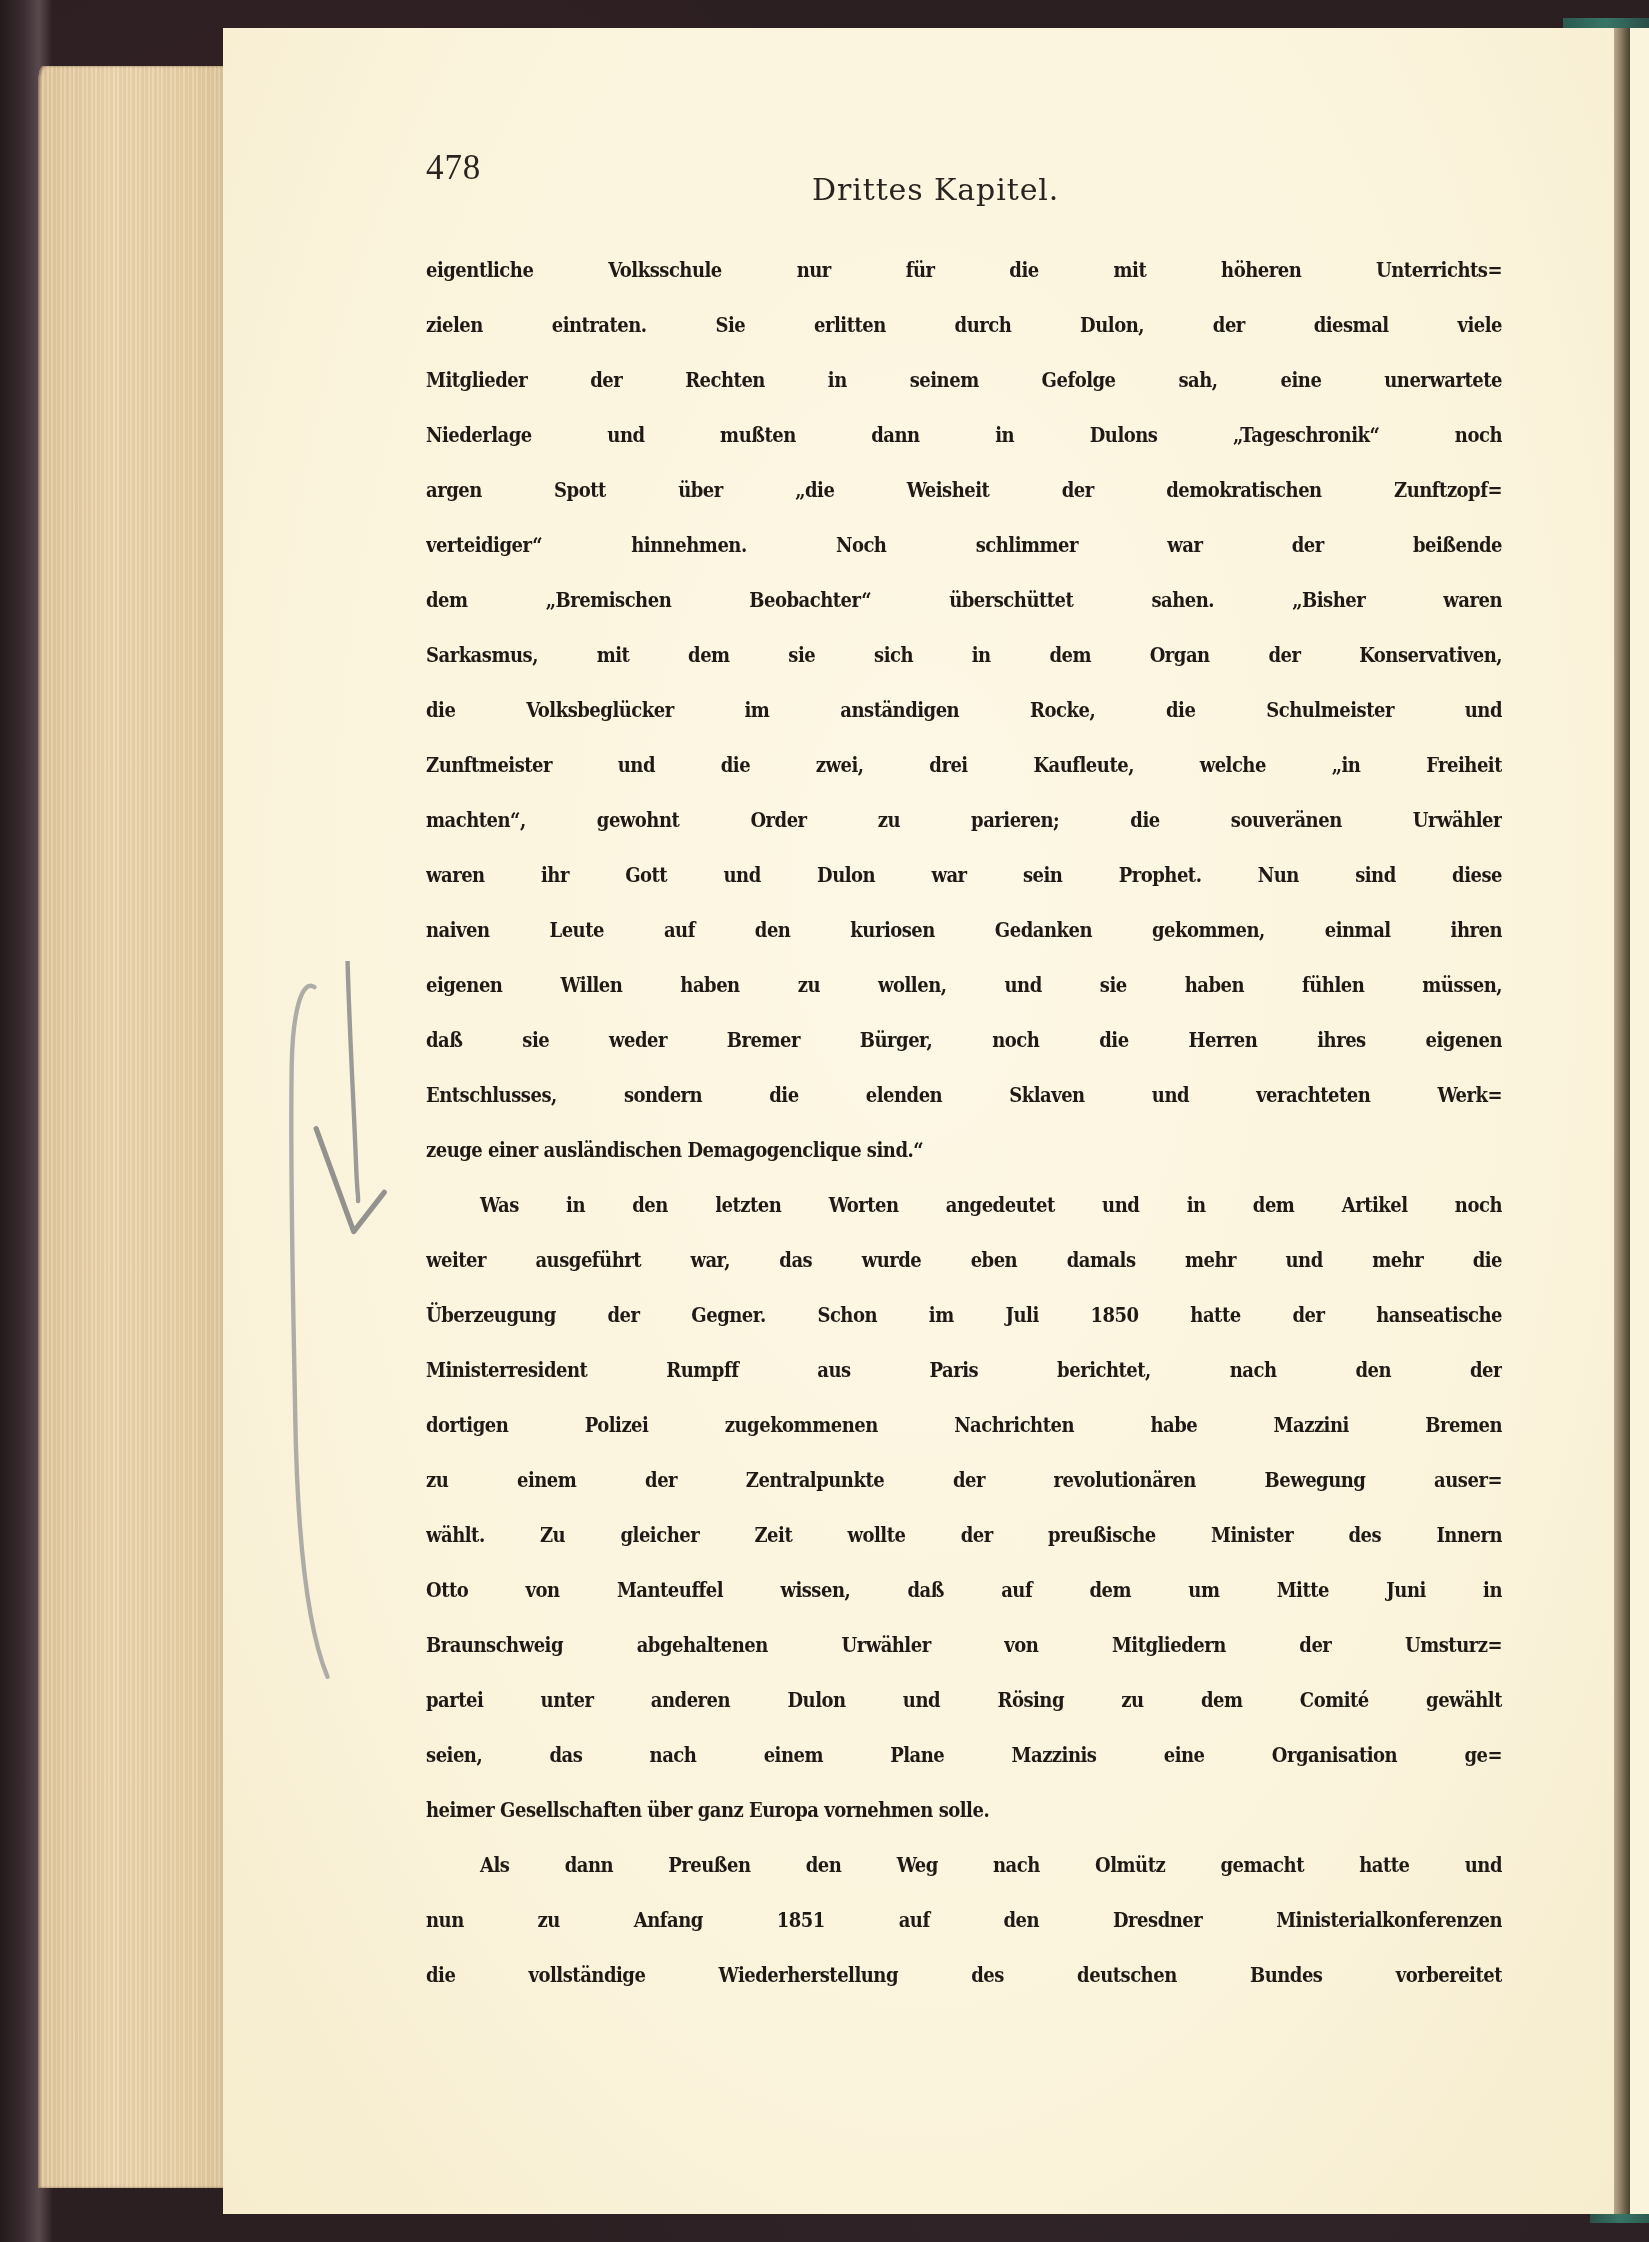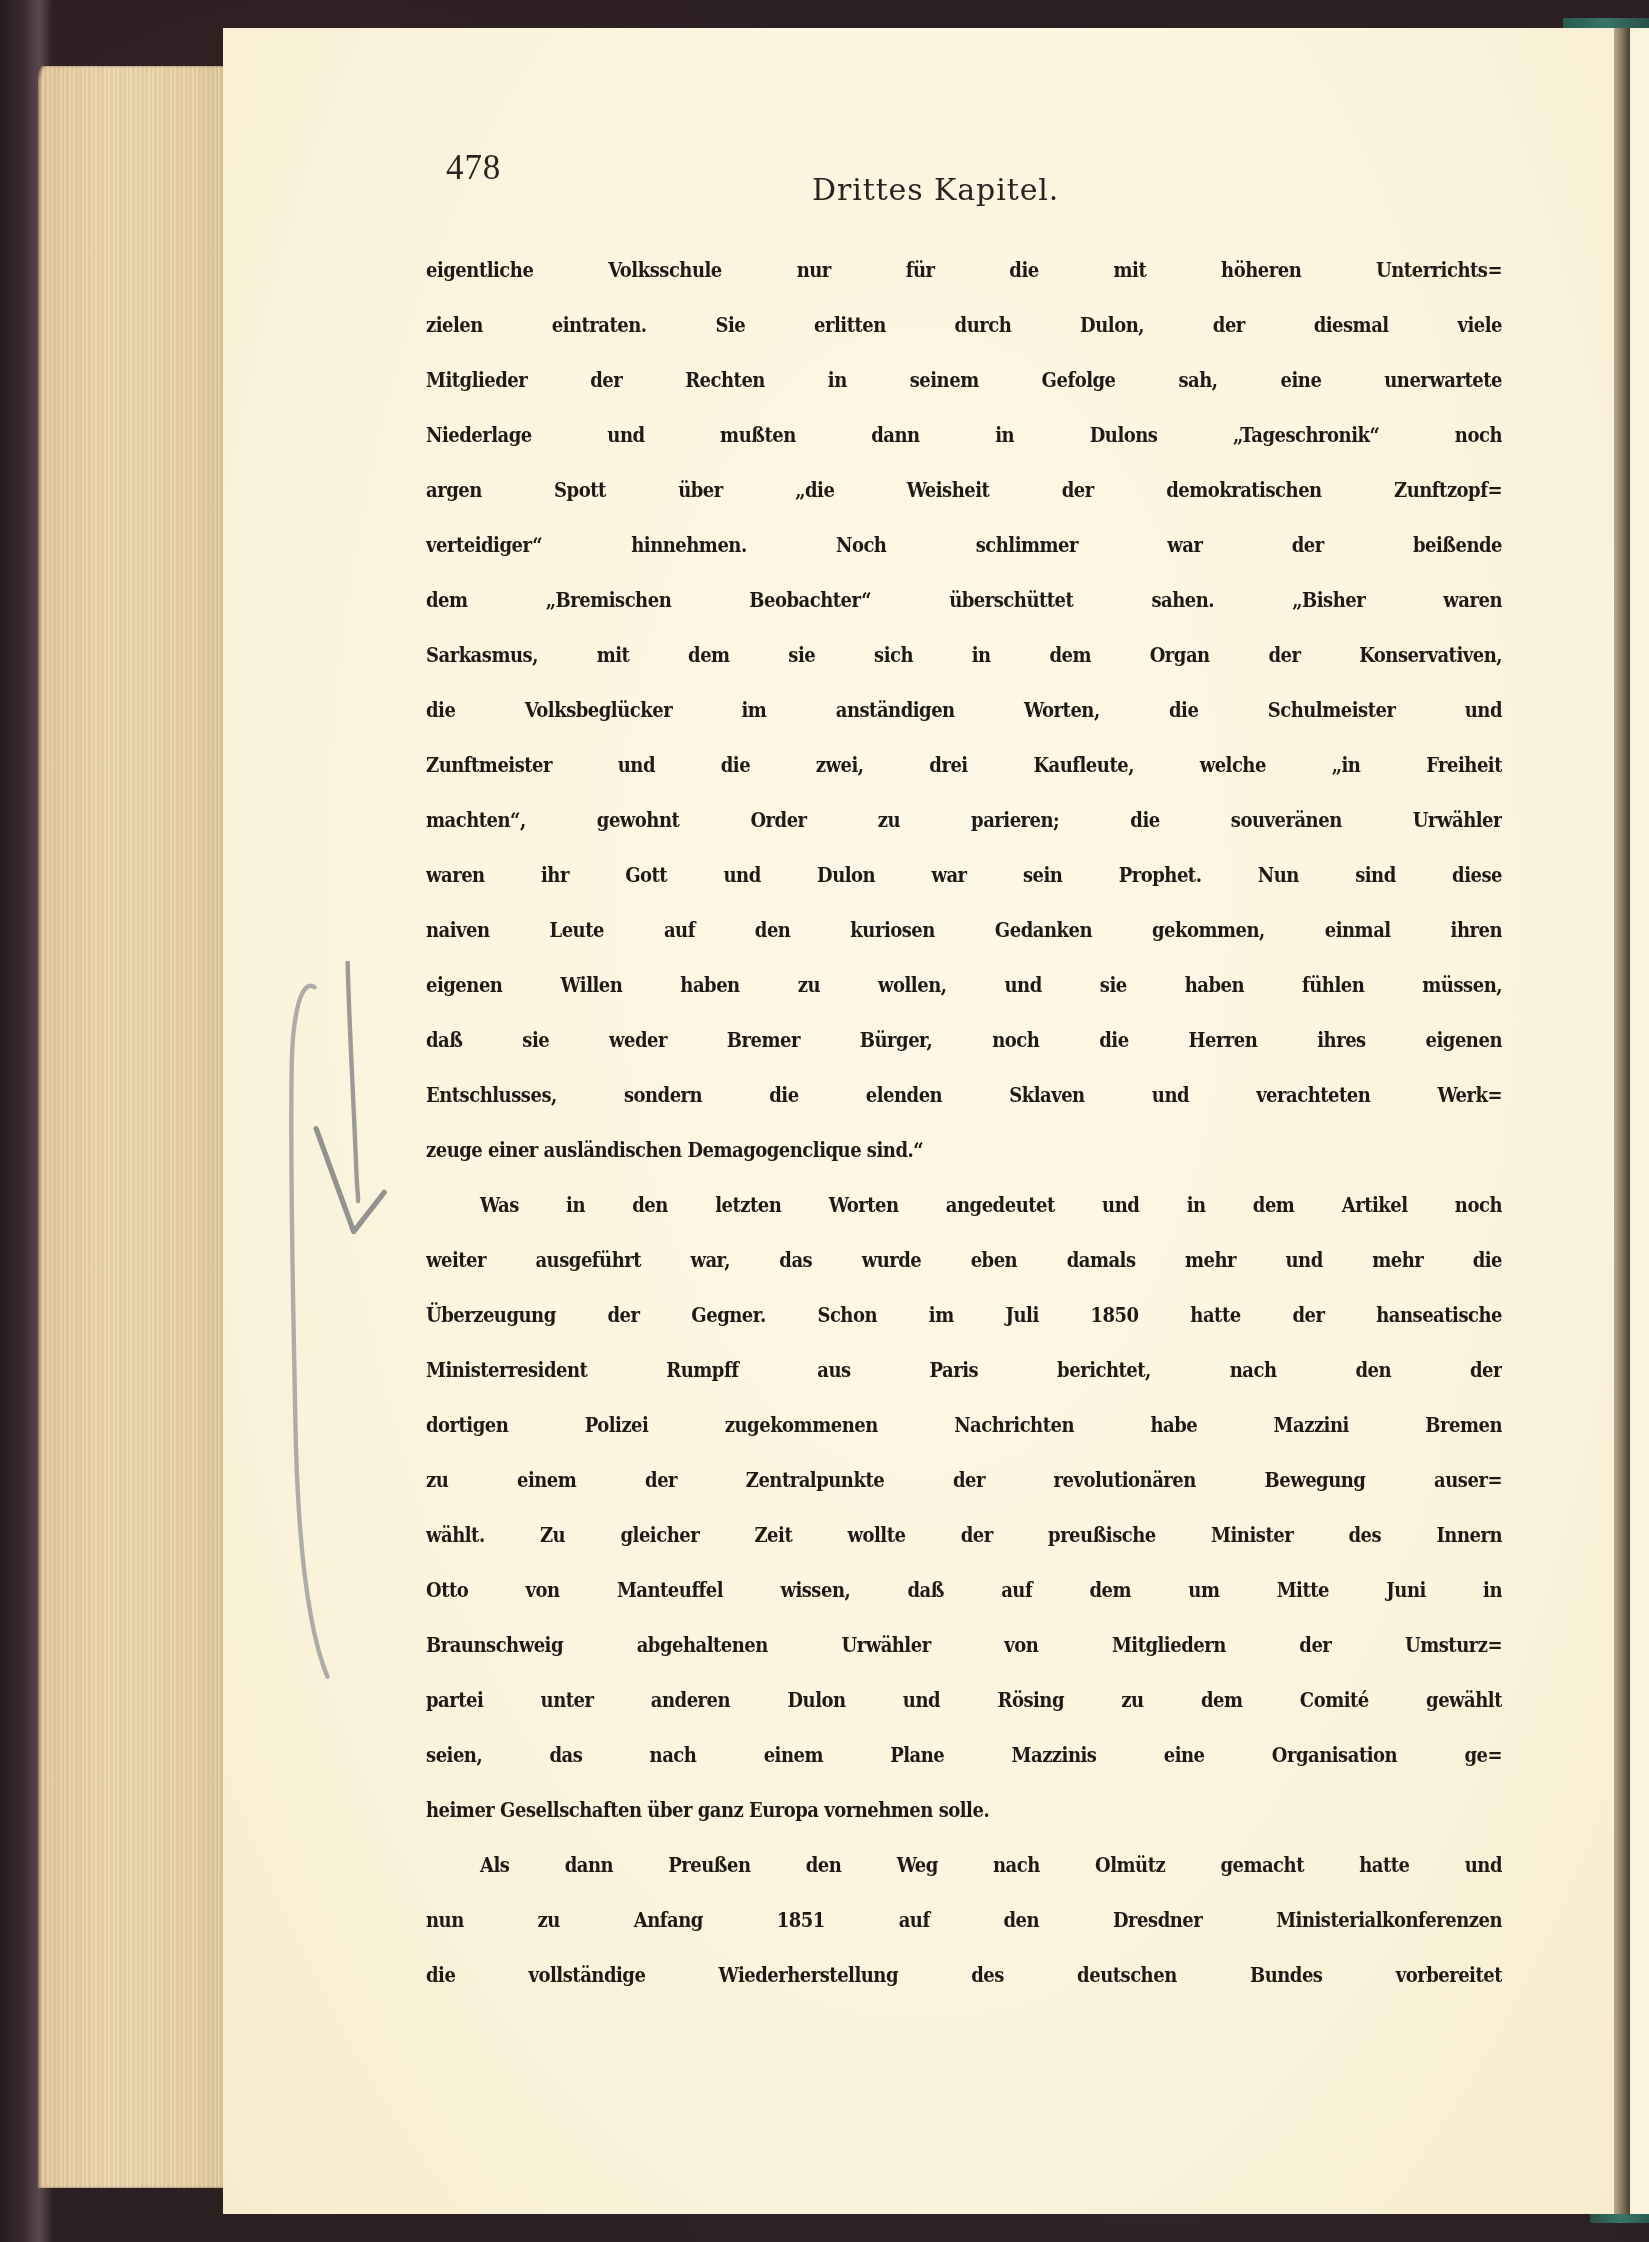--- a/index.html
+++ b/index.html
@@ -81,21 +81,20 @@
       left: 426px; top: 148px;
       width: 1074px; height: 52px;
     }
     .page-number {
       position: absolute;
       left: 0; top: 0;
       font-family: "Liberation Serif", serif;
       font-size: 35px;
       color: #2a2420;
       letter-spacing: 0.9px;
-      margin-left: 20px;
     }
     .running-head {
       position: absolute;
       left: 386px; top: 0;
       font-family: "DejaVu Serif", serif;
       font-size: 30px;
       color: #2a2420;
       letter-spacing: 0.9px;
       margin-top: 24px;
     }
@@ -155,21 +154,21 @@
 
     <div>
       <span class="line">eigentliche Volksschule nur für die mit höheren Unterrichts=</span>
       <span class="line">zielen eintraten. Sie erlitten durch Dulon, der diesmal viele</span>
       <span class="line">Mitglieder der Rechten in seinem Gefolge sah, eine unerwartete</span>
       <span class="line">Niederlage und mußten dann in Dulons „Tageschronik“ noch</span>
       <span class="line">argen Spott über „die Weisheit der demokratischen Zunftzopf=</span>
       <span class="line">verteidiger“ hinnehmen. Noch schlimmer war der beißende</span>
       <span class="line">dem „Bremischen Beobachter“ überschüttet sahen. „Bisher waren</span>
       <span class="line">Sarkasmus, mit dem sie sich in dem Organ der Konservativen,</span>
-      <span class="line">die Volksbeglücker im anständigen Worten, die Schulmeister und</span>
+      <span class="line">die Volksbeglücker im anständigen Rocke, die Schulmeister und</span>
       <span class="line">Zunftmeister und die zwei, drei Kaufleute, welche „in Freiheit</span>
       <span class="line">machten“, gewohnt Order zu parieren; die souveränen Urwähler</span>
       <span class="line">waren ihr Gott und Dulon war sein Prophet. Nun sind diese</span>
       <span class="line">naiven Leute auf den kuriosen Gedanken gekommen, einmal ihren</span>
       <span class="line">eigenen Willen haben zu wollen, und sie haben fühlen müssen,</span>
       <span class="line">daß sie weder Bremer Bürger, noch die Herren ihres eigenen</span>
       <span class="line">Entschlusses, sondern die elenden Sklaven und verachteten Werk=</span>
       <span class="line last">zeuge einer ausländischen Demagogenclique sind.“</span>
     </div>
 

